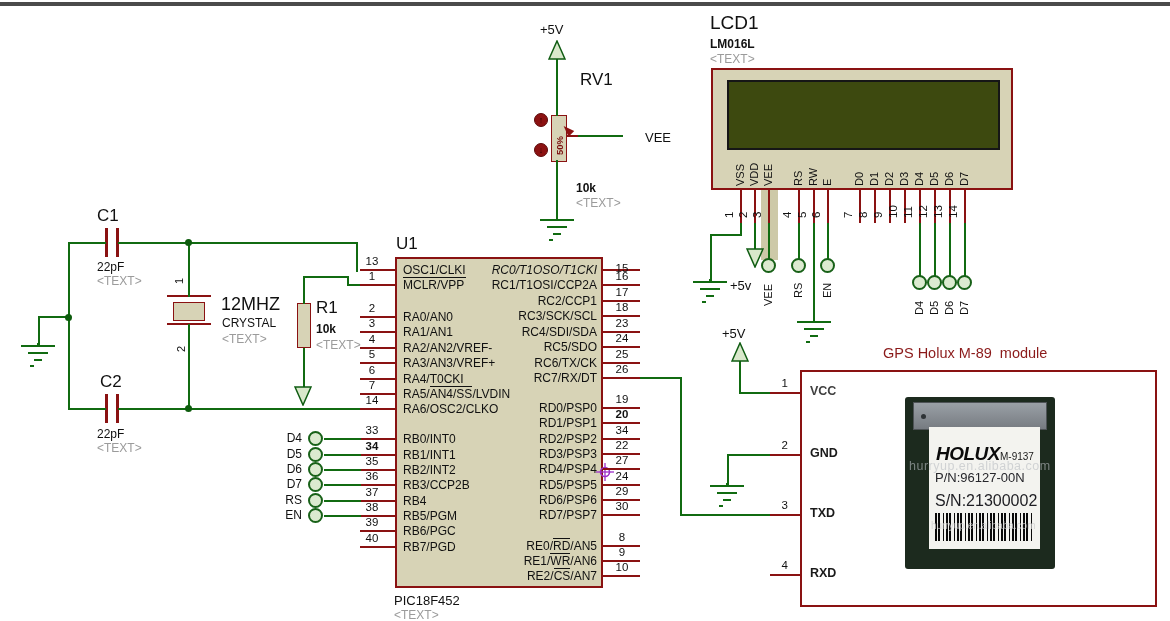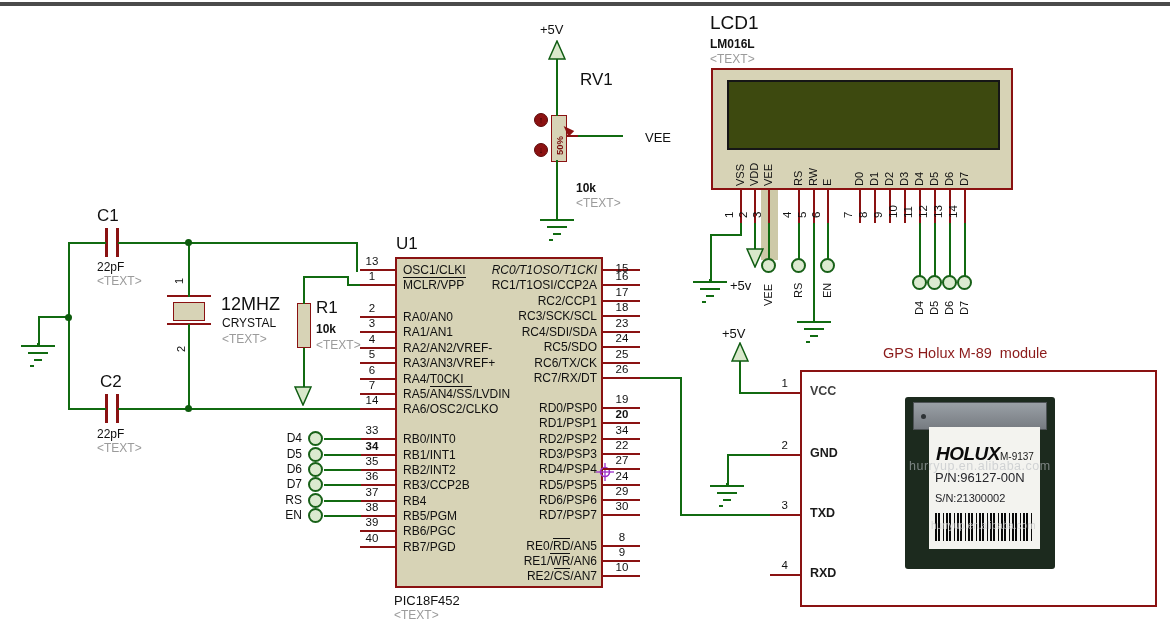--- a/index.html
+++ b/index.html
@@ -48,21 +48,21 @@
   <div class="abs" style="left:800px;top:370px;width:357px;height:237px;border:2px solid #8a1212;box-sizing:border-box;"></div>
   <div class="abs" style="left:883px;top:345px;font-size:14.5px;color:#8b1a1a;white-space:pre;">GPS Holux M-89  module</div>
 
   <div class="abs" style="left:905px;top:397px;width:150px;height:172px;background:#1c2a1e;border-radius:3px;">
     <div class="abs" style="left:8px;top:5px;width:134px;height:28px;background:linear-gradient(#9aa0a6,#767b81);border:1px solid #4e5356;box-sizing:border-box;"></div>
     <div class="abs" style="left:16px;top:17px;width:5px;height:5px;background:#2e3336;border-radius:50%;"></div>
     <div class="abs" style="left:24px;top:30px;width:111px;height:122px;background:#f3f3ef;">
       <span class="abs" style="left:7px;top:16px;font-size:19px;font-weight:bold;font-style:italic;letter-spacing:-.5px;color:#0b0b0b;">HOLUX</span>
       <span class="abs" style="left:71px;top:24px;font-size:10px;color:#1a1a1a;">M-9137</span>
       <span class="abs" style="left:6px;top:43px;font-size:13px;color:#26262b;">P/N:96127-00N</span>
-      <span class="abs" style="left:6px;top:65px;font-size:11px;color:#1d1d22;">S/N:21300002</span>
+      <span class="abs" style="left:6px;top:65px;font-size:16px;color:#1d1d22;">S/N:21300002</span>
       <div class="abs" style="left:6px;top:86px;width:99px;height:28px;background:repeating-linear-gradient(90deg,#0a0a0a 0 2px,#f3f3ef 2px 3px,#0a0a0a 3px 5px,#f3f3ef 5px 8px,#0a0a0a 8px 9px,#f3f3ef 9px 11px);"></div>
       <span class="abs" style="left:2px;top:93px;font-size:10px;color:#cfcfcf;opacity:.8;white-space:nowrap;">hurryup.en.alibaba.com</span>
     </div>
     <span class="abs" style="left:4px;top:62px;font-size:12.5px;color:#b9bdc2;opacity:.6;white-space:nowrap;letter-spacing:.5px;">hurryup.en.alibaba.com</span>
   </div>
 
   <div class="abs" style="left:540px;top:22px;font-size:13px;">+5V</div>
   <div class="abs ref" style="left:580px;top:70px;">RV1</div>
   <div class="body-fill" style="left:551px;top:115px;width:16px;height:47px;border-width:1.5px;"></div>
   <div class="vt" style="left:553px;top:123px;height:32px;font-size:9.5px;font-weight:bold;color:#7a0f0f;">50%</div>

